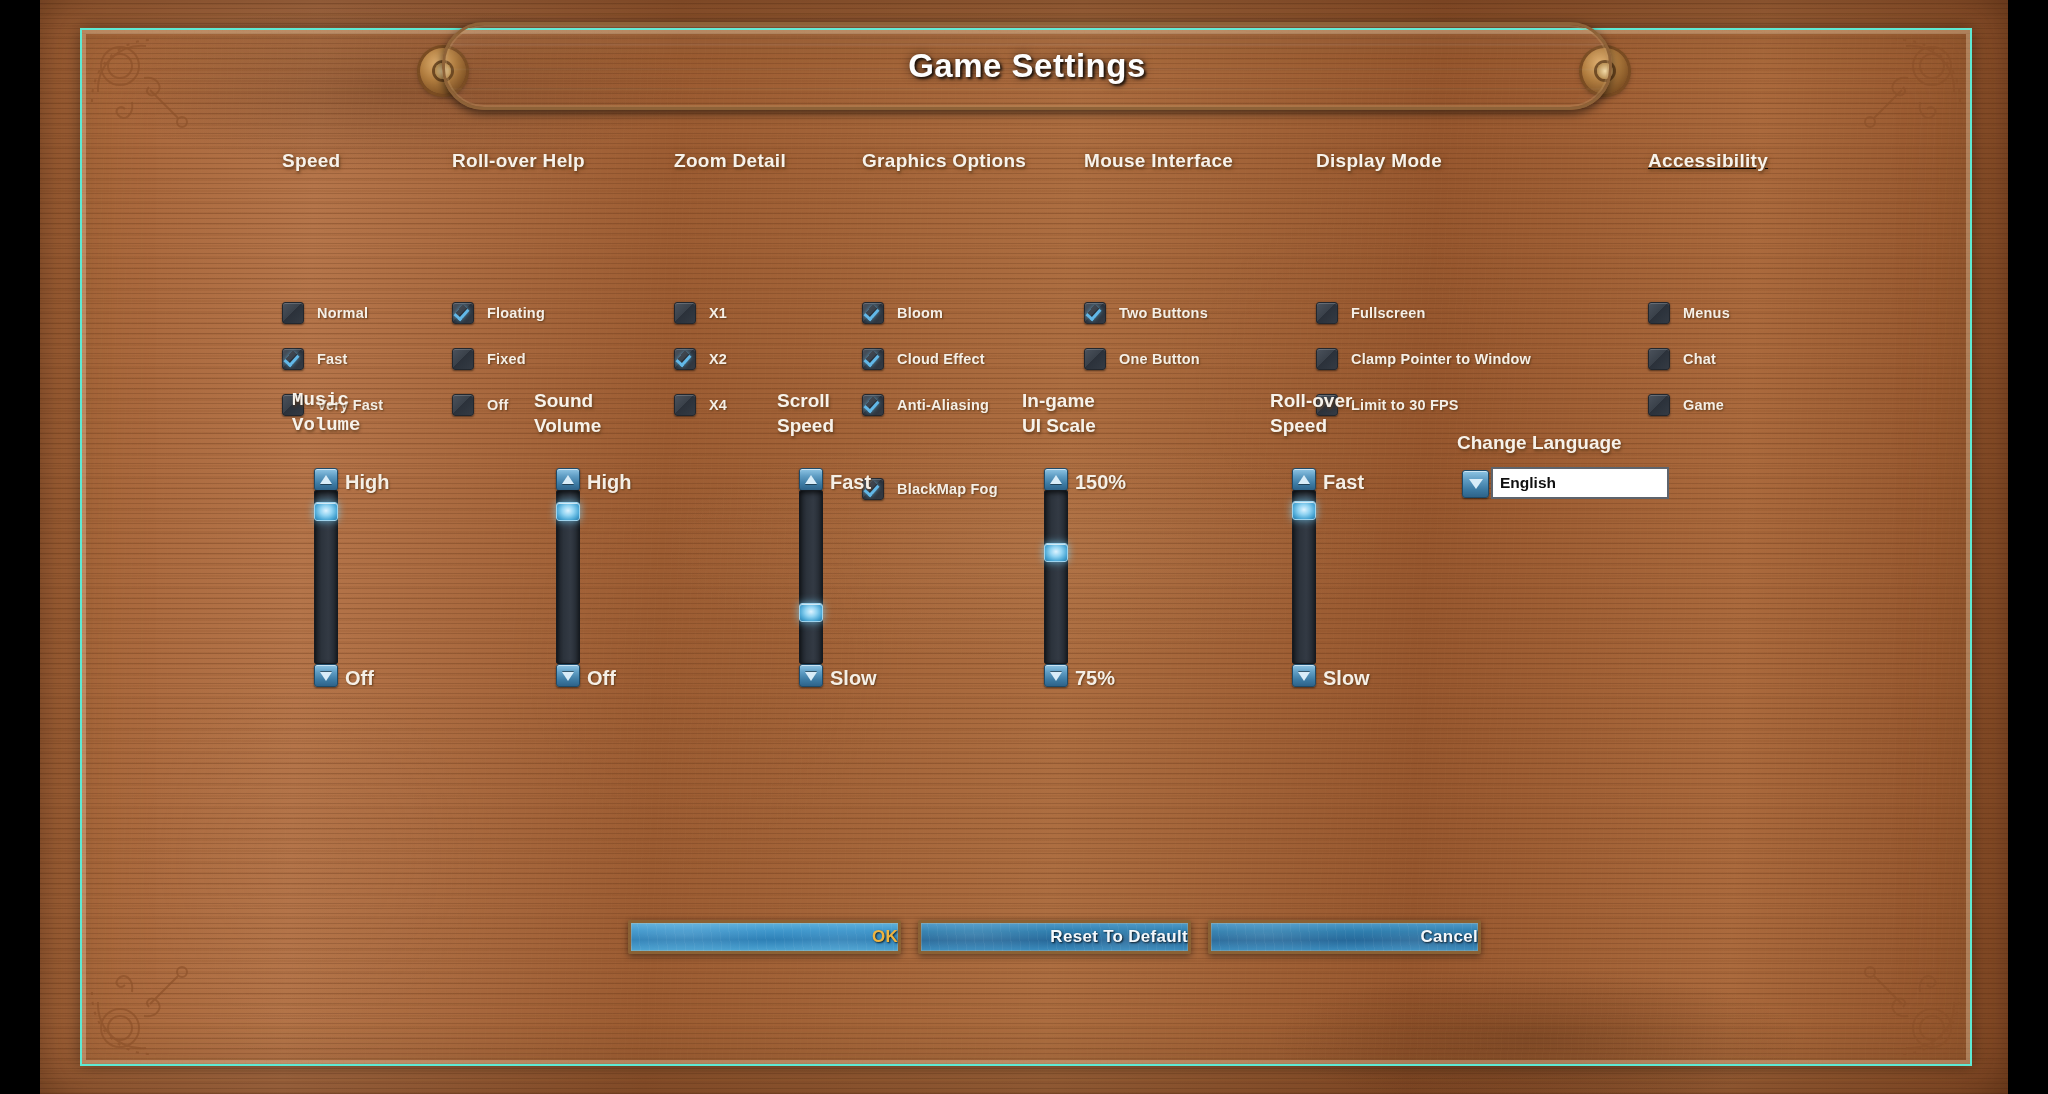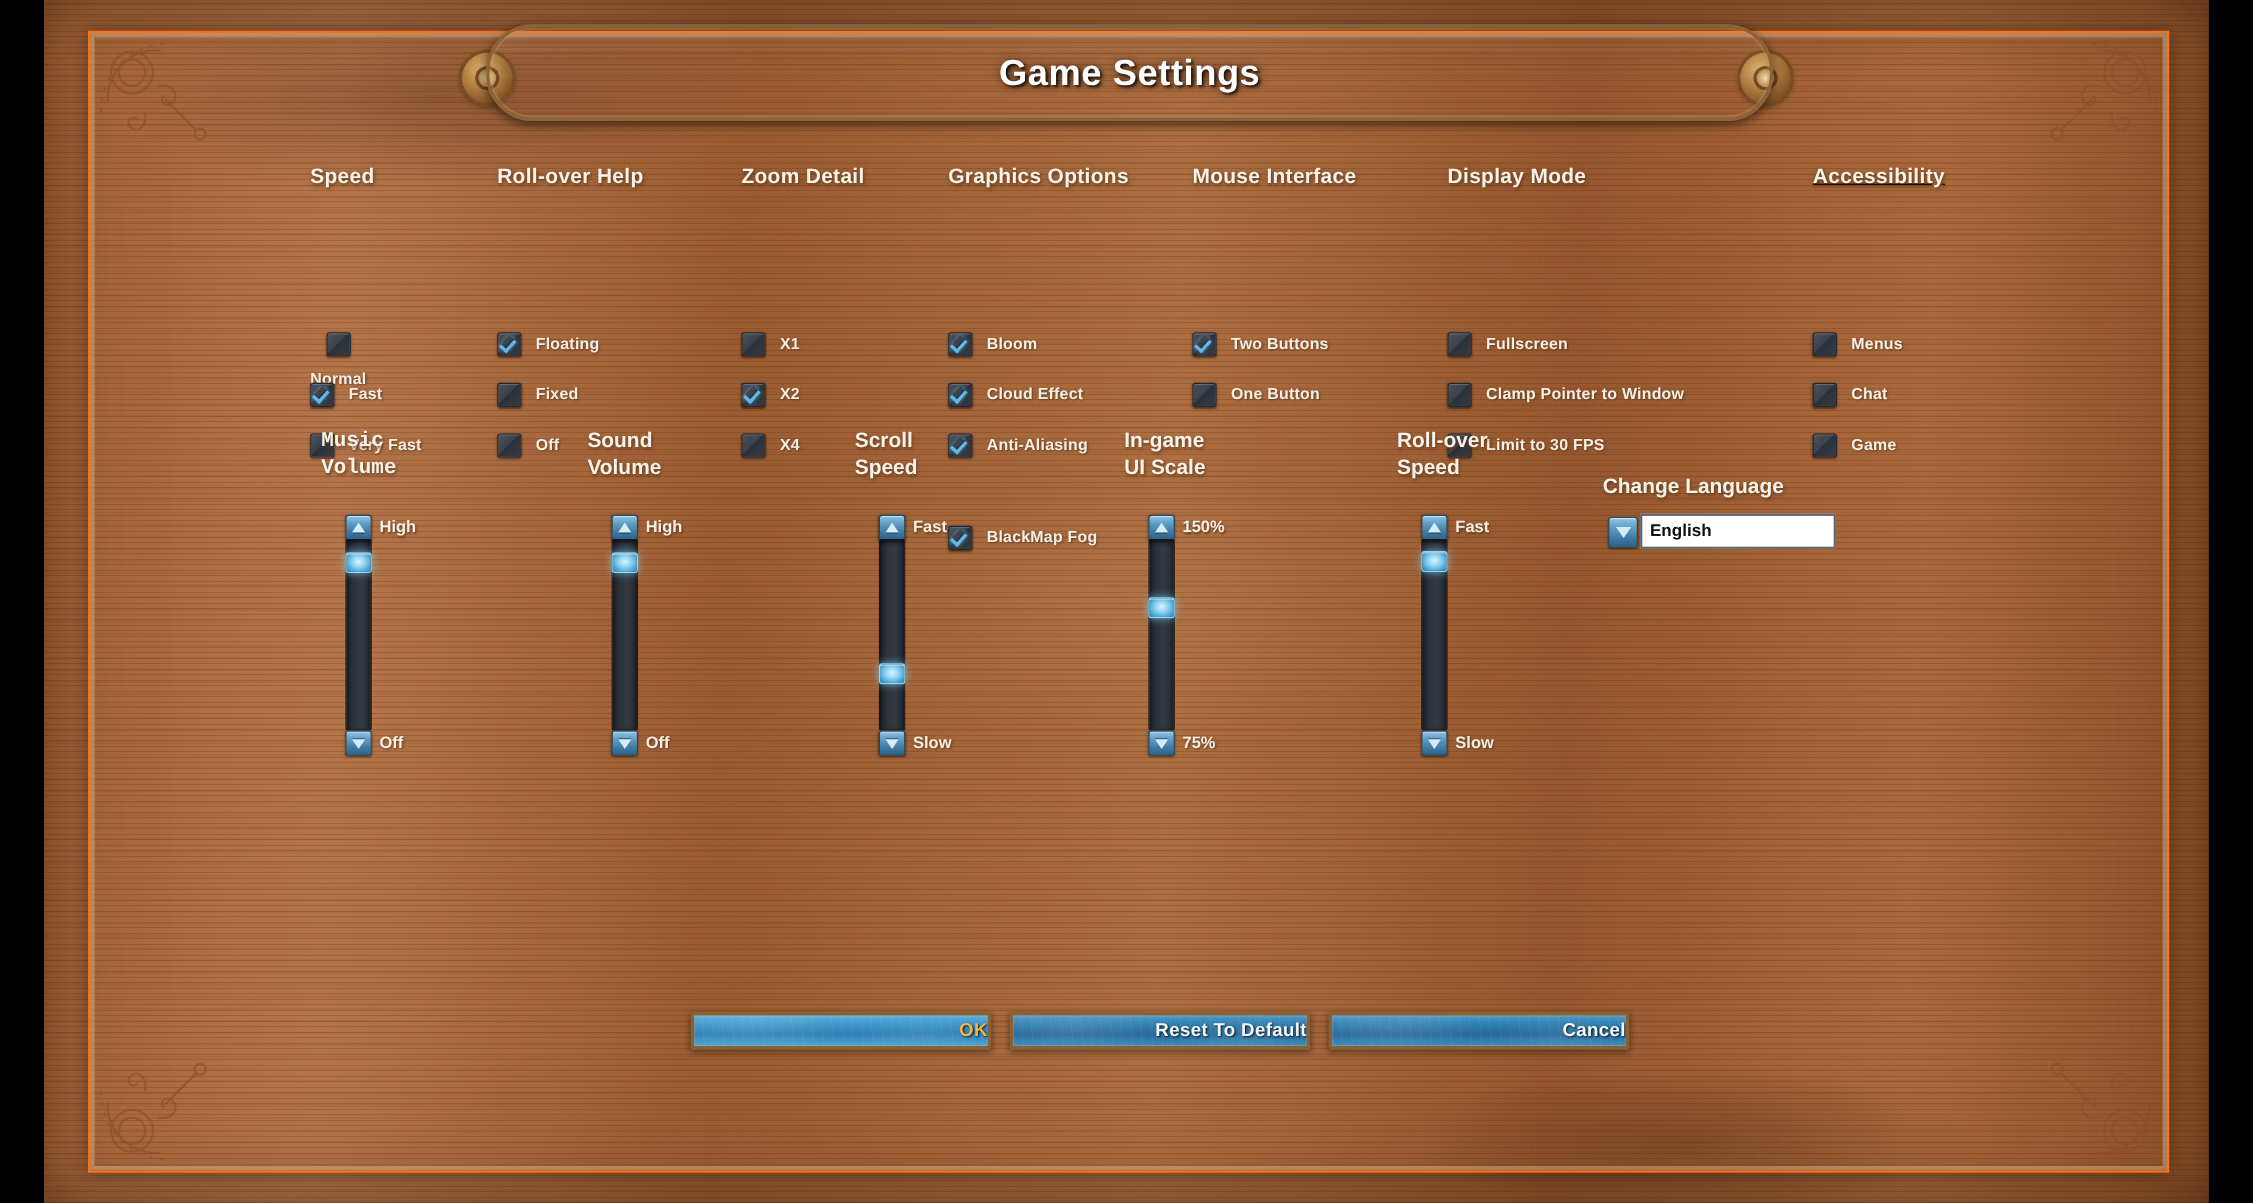--- a/index.html
+++ b/index.html
@@ -25,21 +25,21 @@
   }
 
   
   #panel{
     position:absolute;left:80px;top:28px;width:1888px;height:1034px;
     background:
       radial-gradient(ellipse 900px 420px at 22% 22%, rgba(255,236,206,.55), rgba(255,255,255,0) 62%),
       radial-gradient(ellipse 700px 380px at 82% 78%, rgba(248,221,186,.45), rgba(255,255,255,0) 65%),
       linear-gradient(160deg,#f0d3ae 0%,#edcda4 26%,#e8c characters 0%),
       linear-gradient(160deg,#f0d3ae 0%,#eccfa6 30%,#e6c296 60%,#edcfa8 100%);
-    border:2px solid #f97316;
+    border:2px solid #5eead4;
     box-shadow: inset 0 0 0 4px rgba(240,215,180,.35), inset 0 0 70px rgba(150,100,55,.28), 0 0 18px rgba(0,0,0,.45);
   }
   #panel .grain{
     position:absolute;inset:0;pointer-events:none;opacity:.45;
     background:
       repeating-linear-gradient(93deg, rgba(168,120,72,.10) 0px, rgba(168,120,72,.10) 1px, rgba(0,0,0,0) 1px, rgba(0,0,0,0) 7px),
       repeating-linear-gradient(3deg, rgba(150,105,60,.07) 0px, rgba(150,105,60,.07) 1px, rgba(0,0,0,0) 1px, rgba(0,0,0,0) 13px),
       radial-gradient(circle at 33% 61%, rgba(150,100,58,.12), transparent 16%),
       radial-gradient(circle at 67% 33%, rgba(150,100,58,.10), transparent 14%),
       radial-gradient(circle at 12% 80%, rgba(150,100,58,.10), transparent 12%);
@@ -134,21 +134,21 @@
     border:1px solid #151a20;
     box-shadow:inset 0 2px 5px rgba(0,0,0,.7);
   }
   .sl-thumb{
     position:absolute;left:0;width:22px;height:17px;border-radius:3px;
     background:radial-gradient(ellipse at 50% 45%, #ddf3ff 0%, #8fd3f2 38%, #49a6d4 72%, #2b7ba8 100%);
     border:1px solid #9fd3ec;
     box-shadow:0 0 8px rgba(120,210,250,.75), inset 0 1px 0 rgba(255,255,255,.7);
   }
   .sl-cap{
-    position:absolute;color:#f5efe6;font-size:15px;font-weight:bold;white-space:nowrap;
+    position:absolute;color:#f5efe6;font-size:20px;font-weight:bold;white-space:nowrap;
     text-shadow:1px 1px 2px rgba(95,58,26,.9);
   }
 
   
   #langwrap{position:absolute;}
   #langbtn{
     position:absolute;left:0;top:0;width:25px;height:26px;border-radius:3px;
     background:linear-gradient(180deg,#8fc5e4 0%,#5f9dc4 34%,#3d7ba4 70%,#2e6389 100%);
     border:1px solid #1f4a68;
     box-shadow:inset 0 1px 0 rgba(255,255,255,.55), 0 1px 2px rgba(0,0,0,.55);
@@ -242,21 +242,21 @@
         <path d="M60 46 C74 44 80 56 72 62 C66 66 60 60 65 55"></path>
         <path d="M48 70 C50 84 40 90 34 83 C30 78 36 72 41 77"></path>
         <path d="M66 58 L94 86"></path>
           <circle cx="98" cy="90" r="5"></circle>
       </g>
     </svg>
 
     <div id="cbsection">
         <div class="cbcol" style="left: 200px; top: 120px;">
           <div class="colhead">Speed</div>
-          <div class="cbrow" style="position: absolute; left: 0px; top: 152px; flex-direction: column;">
+          <div class="cbrow" style="position: absolute; left: 0px; top: 152px;">
             <div class="cbox"></div>
             <div class="cblabel">Normal</div>
           </div>
           <div class="cbrow" style="position: absolute; left: 0px; top: 198px;">
             <div class="cbox on"></div>
             <div class="cblabel">Fast</div>
           </div>
           <div class="cbrow" style="position: absolute; left: 0px; top: 244px;">
             <div class="cbox"></div>
             <div class="cblabel">Very Fast</div>

